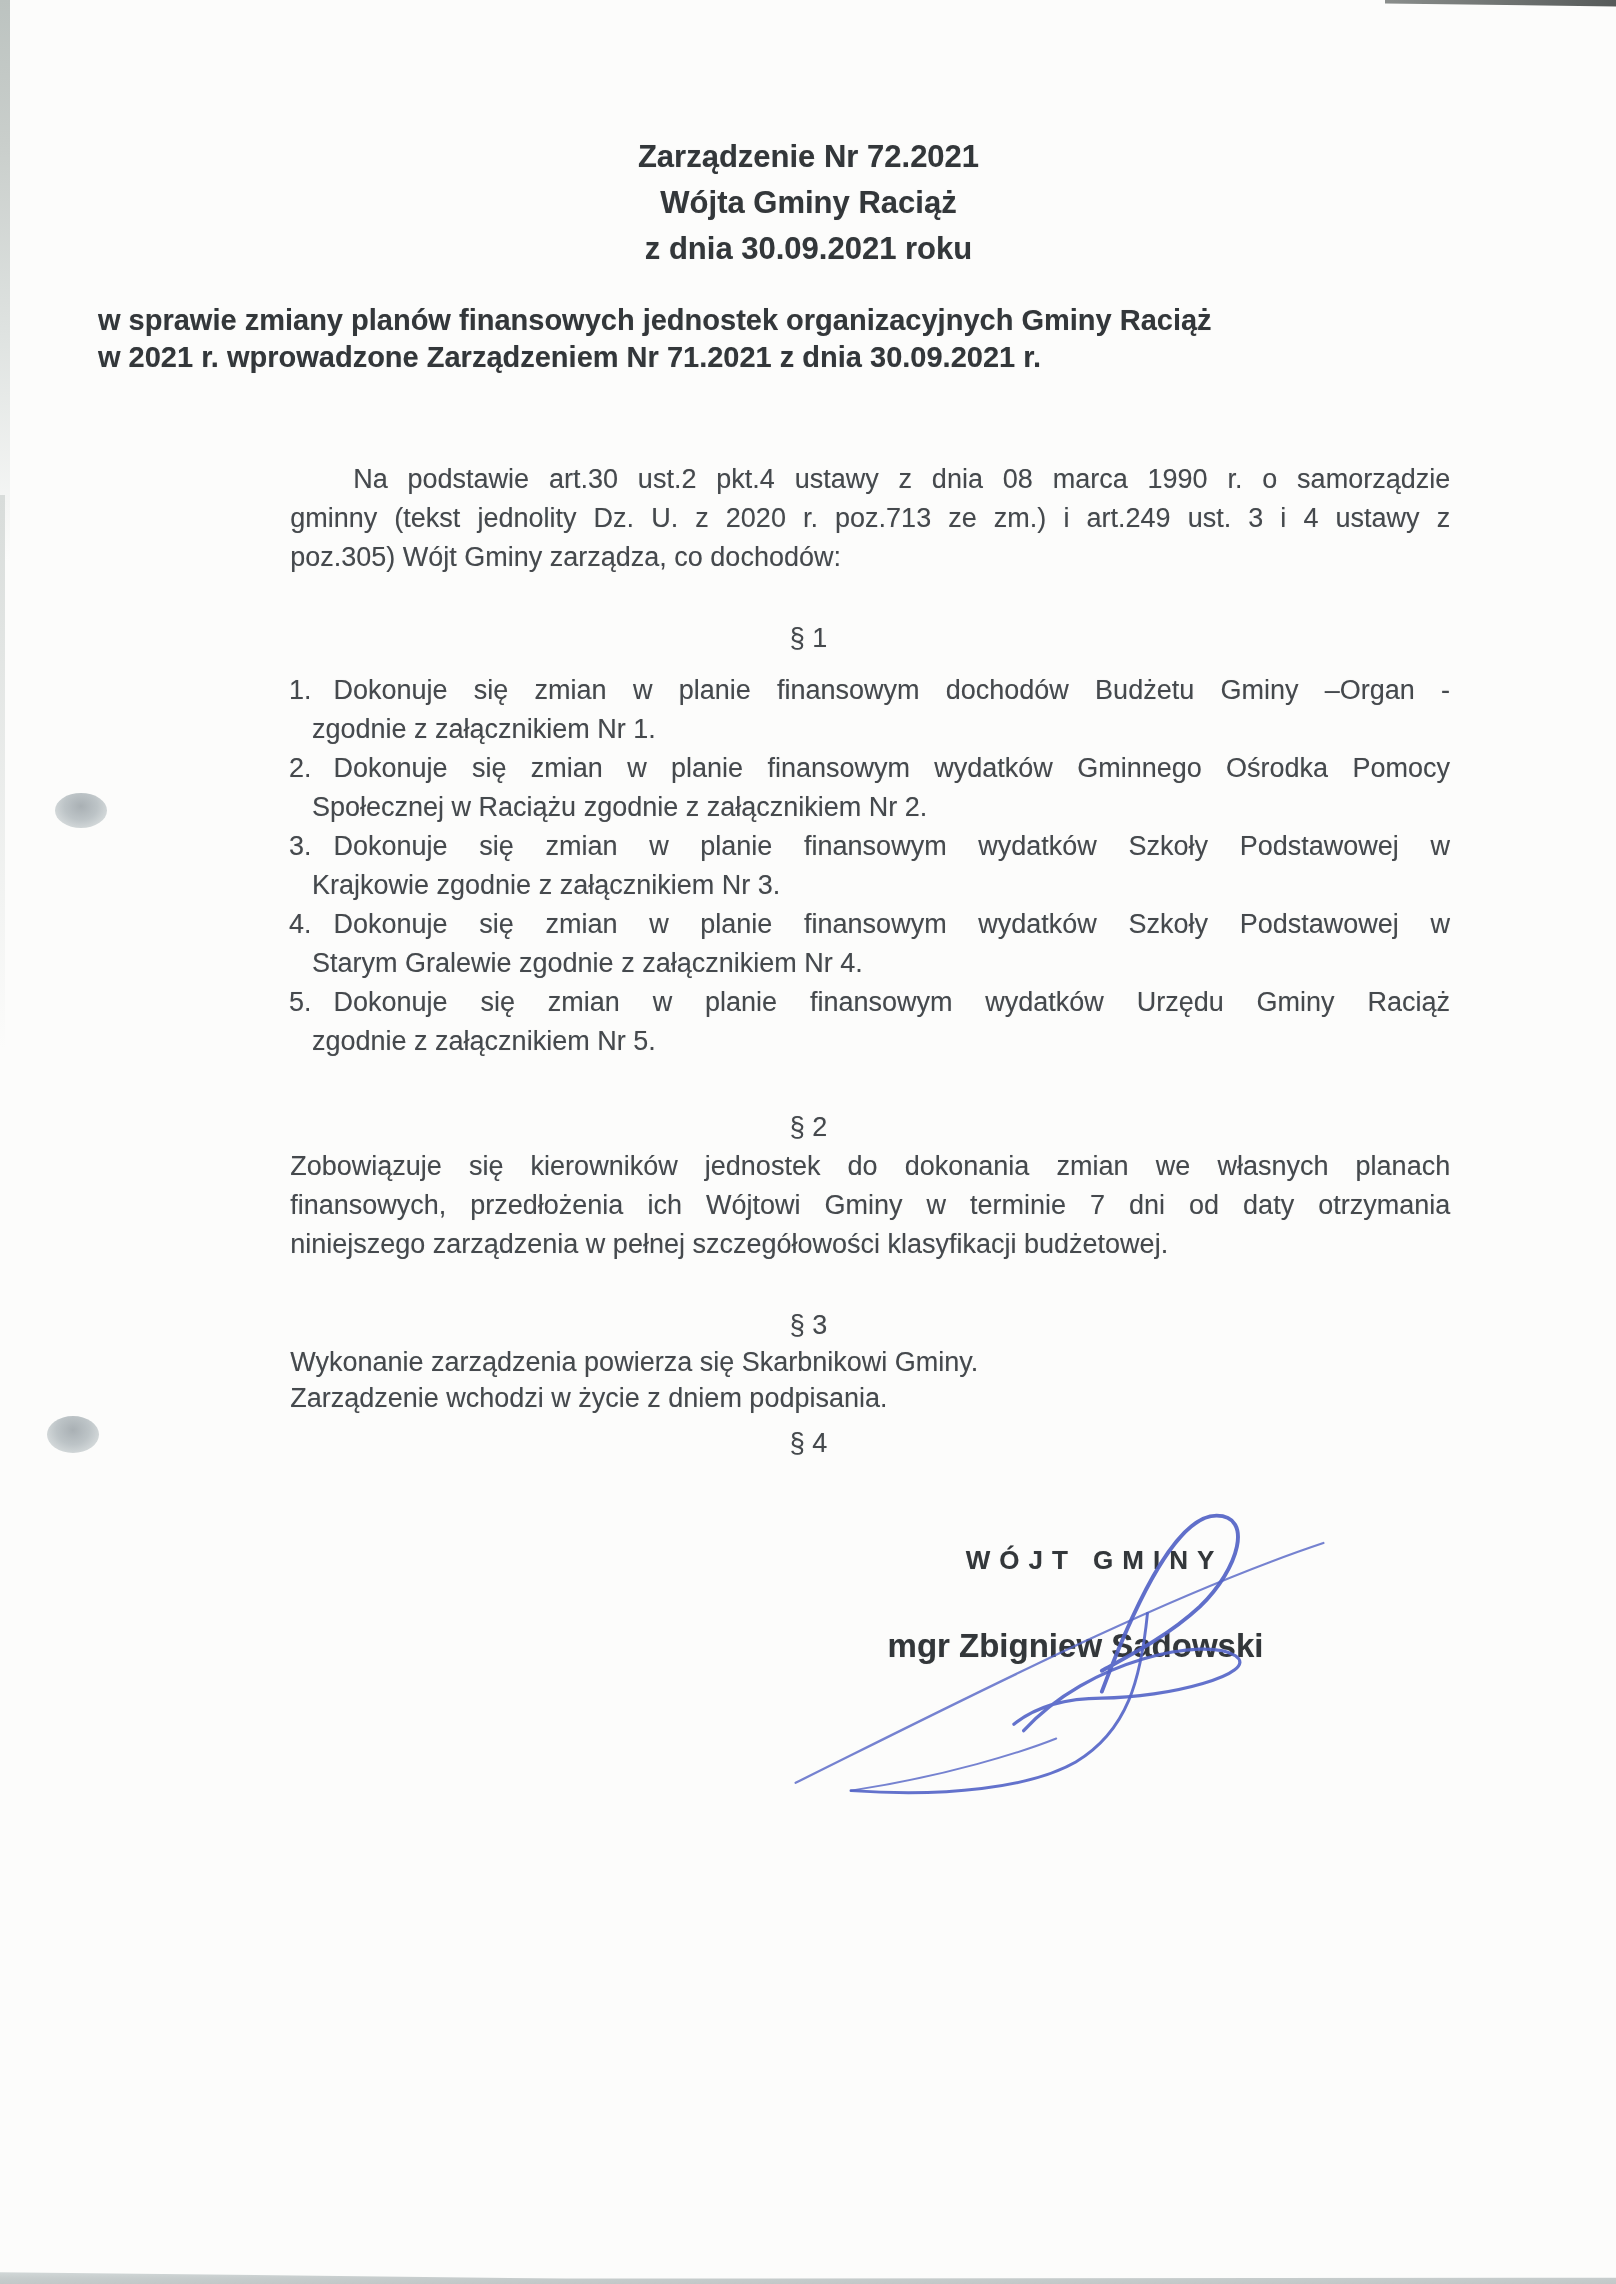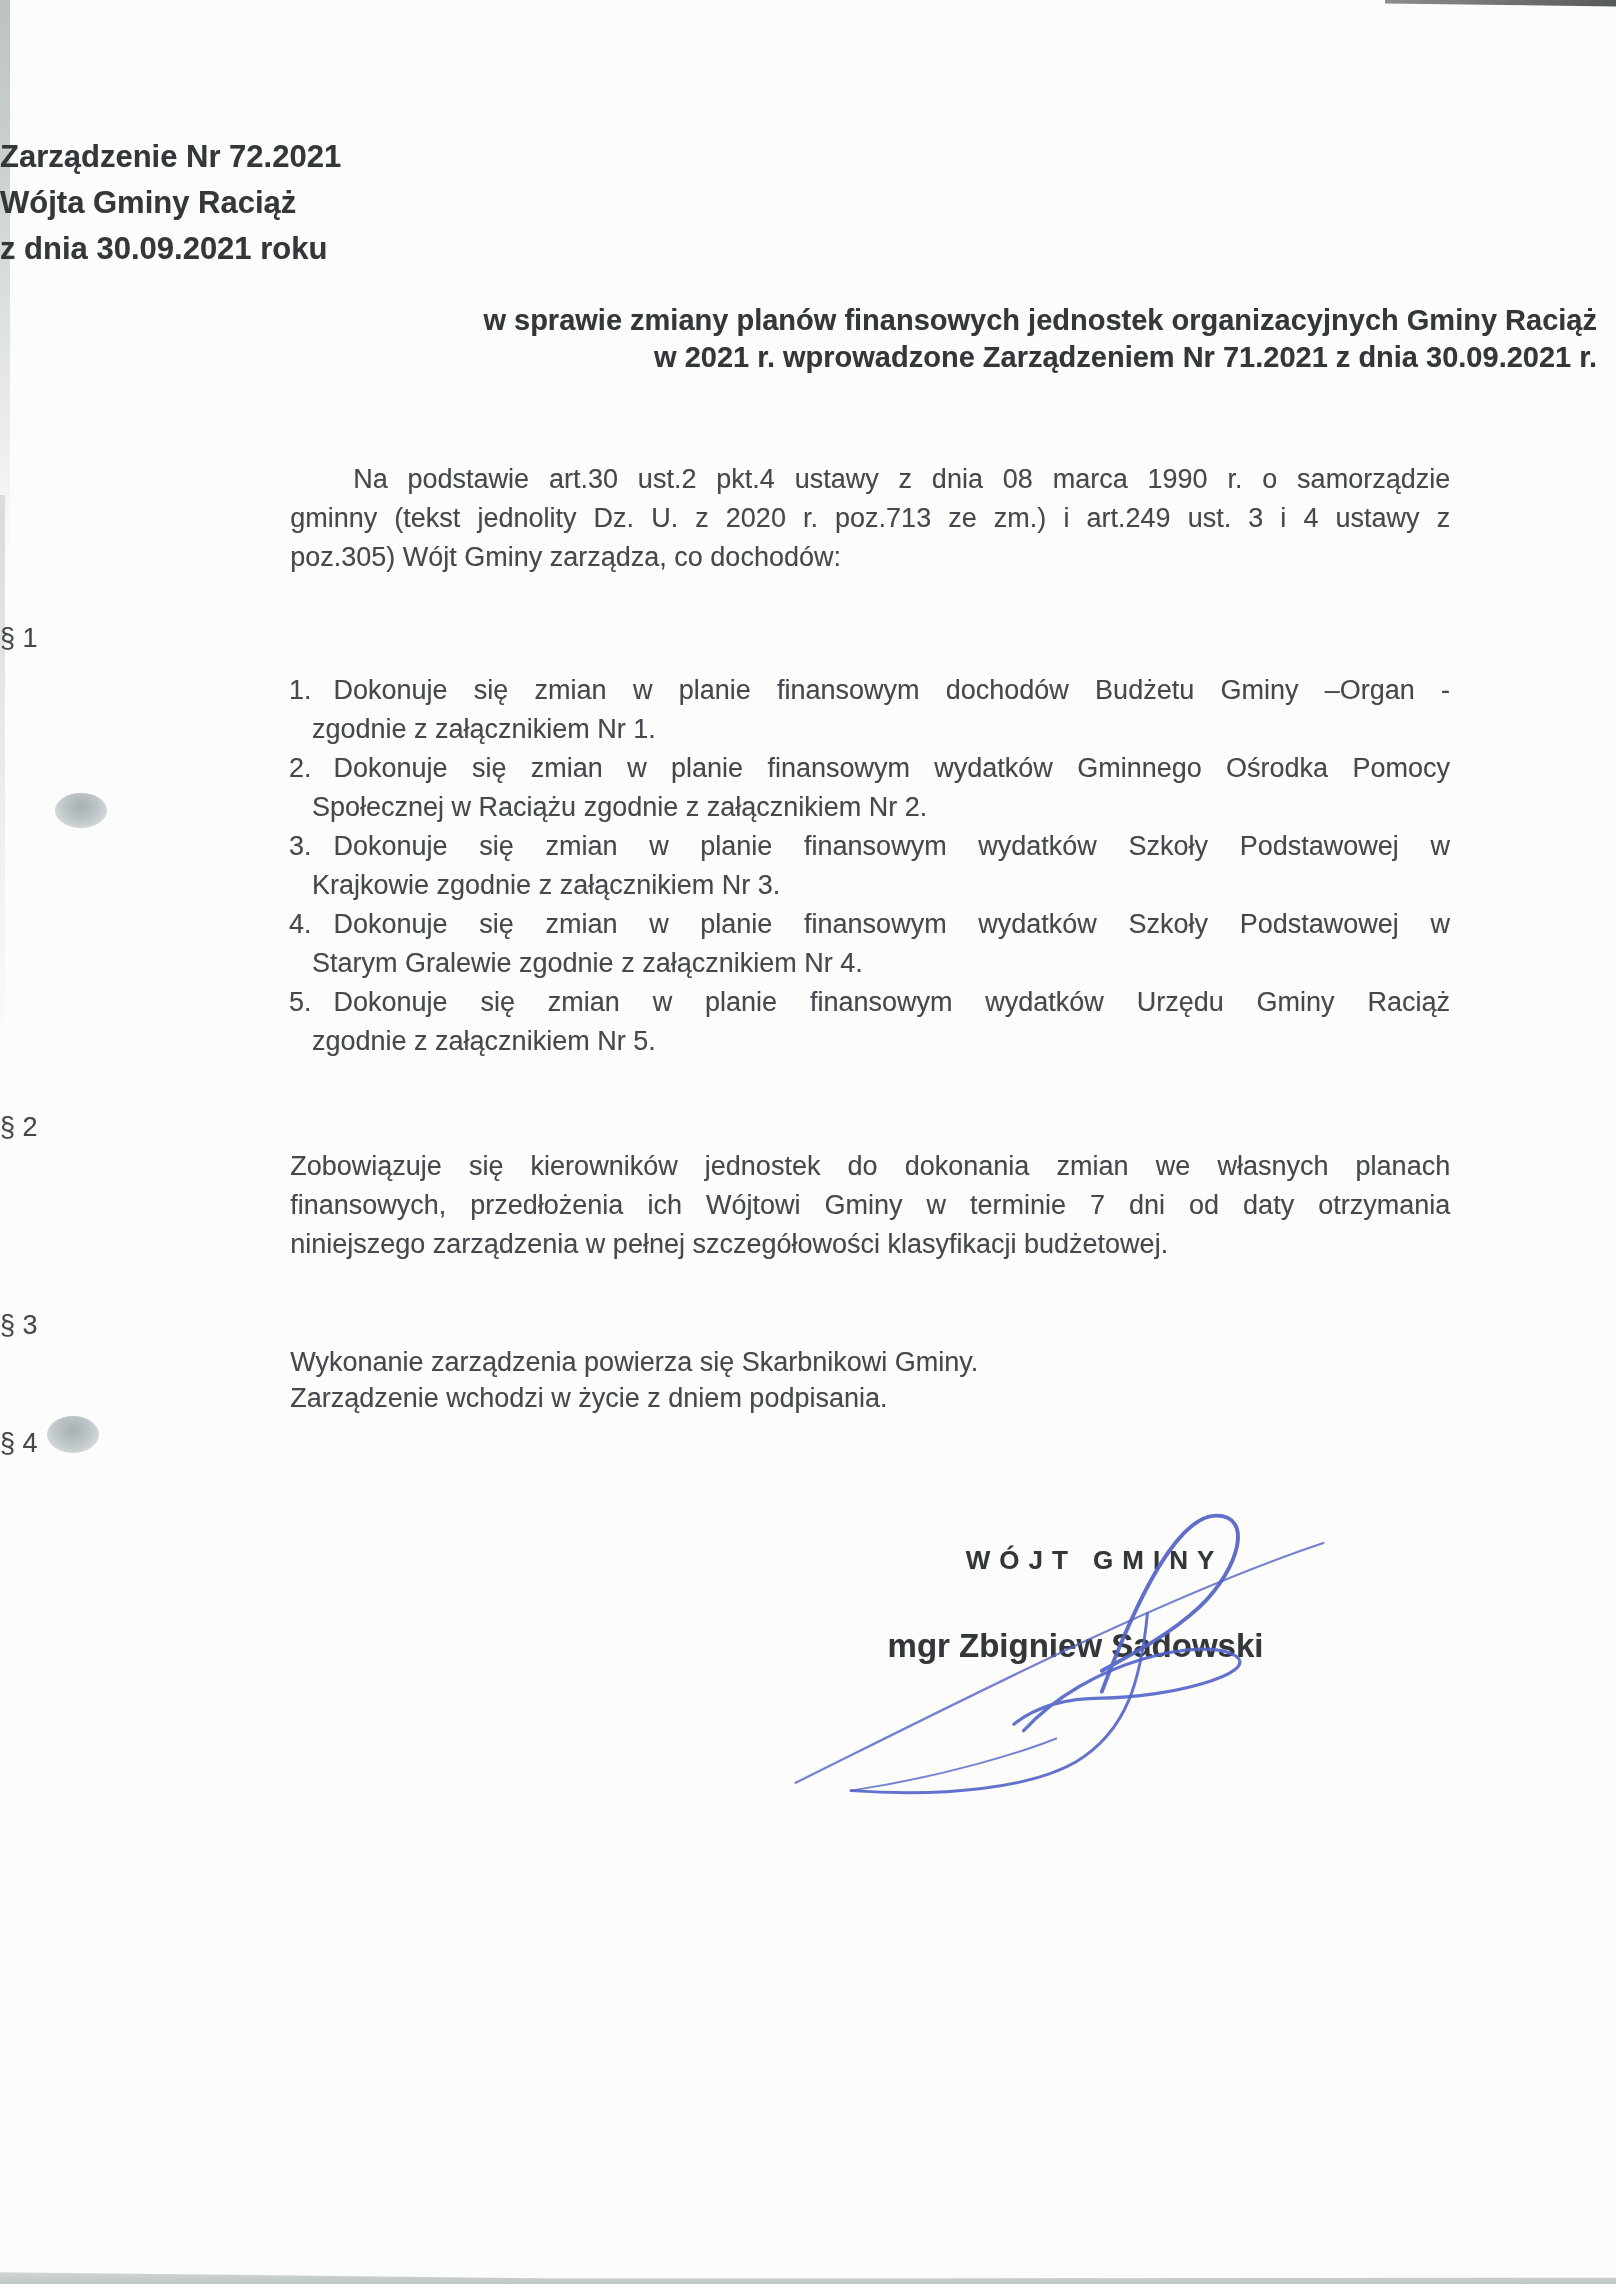--- a/index.html
+++ b/index.html
@@ -32,25 +32,25 @@
   }
   .punch-hole{
     position:absolute;border-radius:50%;
     background:radial-gradient(ellipse at 50% 38%,#a9b0b4 0%,#bdc4c7 45%,#d6dbdc 78%,rgba(235,238,239,0) 100%);
   }
   #hole-1{left:55px;top:793px;width:52px;height:35px;}
   #hole-2{left:47px;top:1416px;width:52px;height:37px;}
 
   
   .abs{position:absolute;}
-  .band{left:0;width:1617px;}
+  .band{left:0;width:1617px;text-align:center;}
   .bold{font-weight:bold;color:#33373a;}
   .soft{text-shadow:0 0 0.7px rgba(70,74,78,.35);}
   #title{top:134px;font-size:31px;line-height:46px;}
-  #subject{top:302px;left:98px;width:1499px;text-align:right;font-size:29px;line-height:37px;}
+  #subject{top:302px;left:98px;width:1499px;text-align:left;font-size:29px;line-height:37px;}
   .col{left:285px;width:1165px;font-size:27px;line-height:39px;}
   #preamble{top:420px;padding-left:5.2px;width:1160px;margin-top:40px;}
   .jline{text-align:justify;text-align-last:justify;}
   .indent-first{text-indent:63px;}
   .sec-head{font-size:27px;line-height:39px;}
   #s1-head{top:619px;}
   #s2-head{top:1108px;}
   #s3-head{top:1306px;}
   #s4-head{top:1424px;}
   #list{top:671px;}

